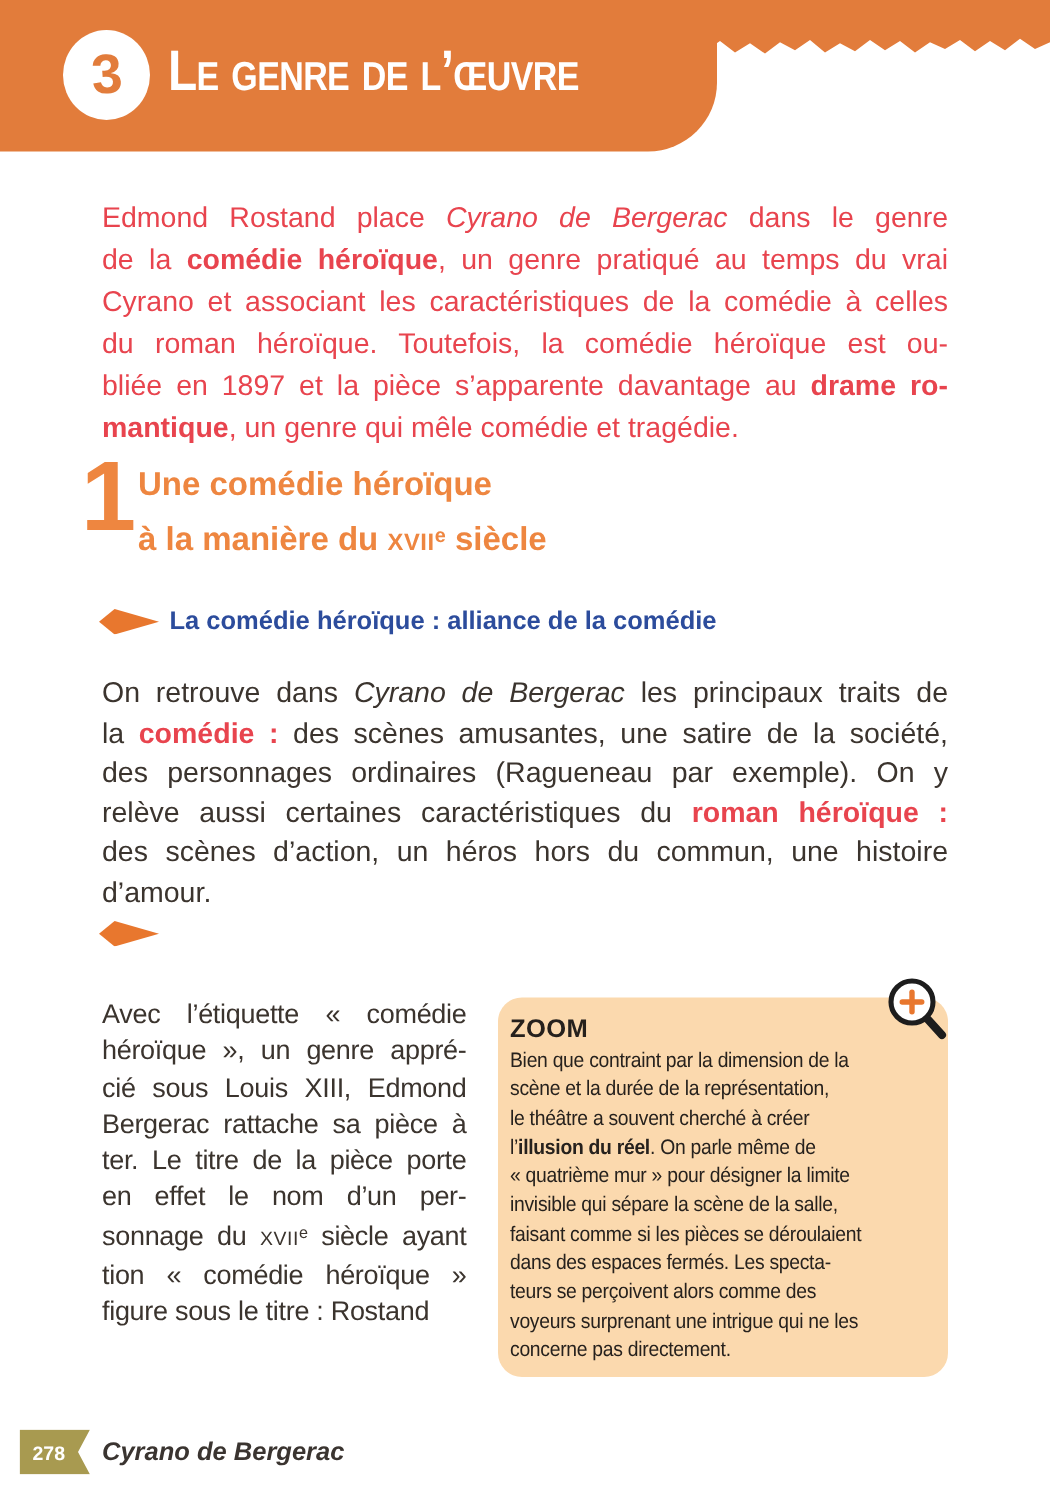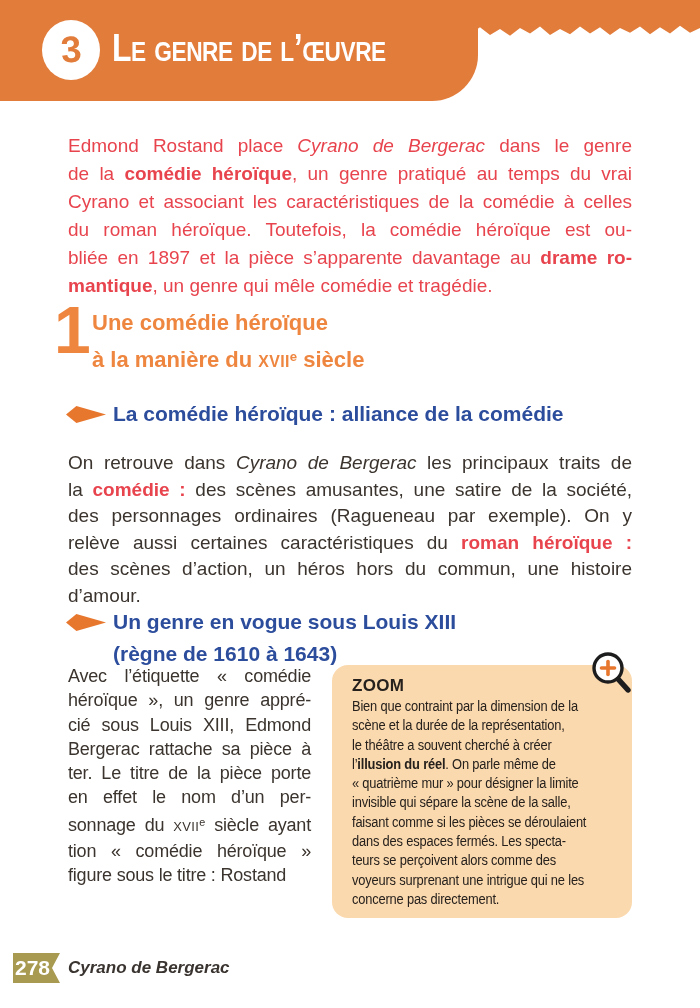--- a/index.html
+++ b/index.html
@@ -37,42 +37,42 @@
 
   
   .s1-num{position:absolute;left:54px;top:298px;color:var(--orange_accent);font-size:66px;font-weight:700;line-height:64px;letter-spacing:-2px;}
   .s1-title{position:absolute;left:92px;top:306px;color:var(--orange_accent);font-size:22px;font-weight:700;line-height:34px;}
 
   
   .diamond{position:absolute;width:40px;height:17px;background:var(--orange_diamond);
     clip-path:polygon(0 50%,26% 0,100% 50%,26% 100%);}
   .d-a{left:66px;top:406px;}
   .d-b{left:66px;top:614px;}
-  .sub{position:absolute;left:113px;color:var(--blue);font-size:21px;font-weight:700;line-height:32px;}
+  .sub{position:absolute;left:113px;color:var(--blue);font-size:17px;font-weight:700;line-height:32px;}
   .sub-a{top:398px;}
   .sub-b{top:606px;}
 
   
   .para-a{position:absolute;left:68px;top:450px;width:564px;color:var(--ink);font-size:19px;line-height:26.5px;}
   .col-left{position:absolute;left:68px;top:664px;width:243px;color:var(--ink);font-size:18px;line-height:24.3px;letter-spacing:-0.2px;}
 
   
   .zoom-box{position:absolute;left:332px;top:665px;width:300px;height:253px;background:var(--zoom_bg);
-    border-radius:16px;padding:10px 20px;}
+    border-radius:16px;padding:10px 8px;}
   .zoom-title{color:var(--zoom_ink);font-size:17px;font-weight:700;line-height:22px;letter-spacing:0.3px;}
   .zoom-lines{color:var(--zoom_ink);font-size:14px;line-height:19.3px;letter-spacing:-0.2px;
     transform:scaleX(0.92);transform-origin:0 0;width:109%;}
   .zoom-lines .line{white-space:nowrap;}
   .magnifier{position:absolute;left:585px;top:645px;width:52px;height:52px;z-index:3;}
 
   
   .page-badge{position:absolute;left:13px;top:953px;width:47px;height:30px;background:var(--olive);
     clip-path:polygon(0 0,100% 0,83% 50%,100% 100%,0 100%);
     display:flex;align-items:center;justify-content:center;padding-right:8px;}
-  .page-badge span{color:#fff;font-size:21px;font-weight:700;}
+  .page-badge span{color:#fff;font-size:13px;font-weight:700;}
   .book-title{position:absolute;left:68px;top:958px;color:var(--footer_ink);font-size:17px;font-weight:700;font-style:italic;}
 </style>
 </head>
 <body>
 
 <div class="page">
 
   <div class="banner-strip"></div>
   <div class="banner-main">
     <div class="chapter-circle">
@@ -104,24 +104,20 @@
   <div class="para-a jl">
       <div class="line"><span>On retrouve dans </span><span class="i">Cyrano de Bergerac</span><span> les principaux traits de</span></div>
       <div class="line"><span>la </span><span class="b redrun">comédie :</span><span> des scènes amusantes, une satire de la société,</span></div>
       <div class="line"><span>des personnages ordinaires (Ragueneau par exemple). On y</span></div>
       <div class="line"><span>relève aussi certaines caractéristiques du </span><span class="b redrun">roman héroïque :</span></div>
       <div class="line"><span>des scènes d’action, un héros hors du commun, une histoire</span></div>
       <div class="line last"><span>d’amour.</span></div>
     </div>
 
   <div class="diamond d-b"></div>
-  <div class="sub sub-b">
-      <div class="line"><span>Un genre en vogue sous Louis XIII</span></div>
-      <div class="line last"><span>(règne de 1610 à 1643)</span></div>
-    </div>
 
   <div class="col-left jl">
       <div class="line"><span>Avec l’étiquette « comédie</span></div>
       <div class="line"><span>héroïque », un genre appré-</span></div>
       <div class="line"><span>cié sous Louis XIII, Edmond</span></div>
       <div class="line"><span>Bergerac rattache sa pièce à</span></div>
       <div class="line"><span>ter. Le titre de la pièce porte</span></div>
       <div class="line"><span>en effet le nom d’un per-</span></div>
       <div class="line"><span>sonnage du </span><span class="sc">XVII</span><span class="sup">e</span><span> siècle ayant</span></div>
       <div class="line"><span>tion « comédie héroïque »</span></div>

